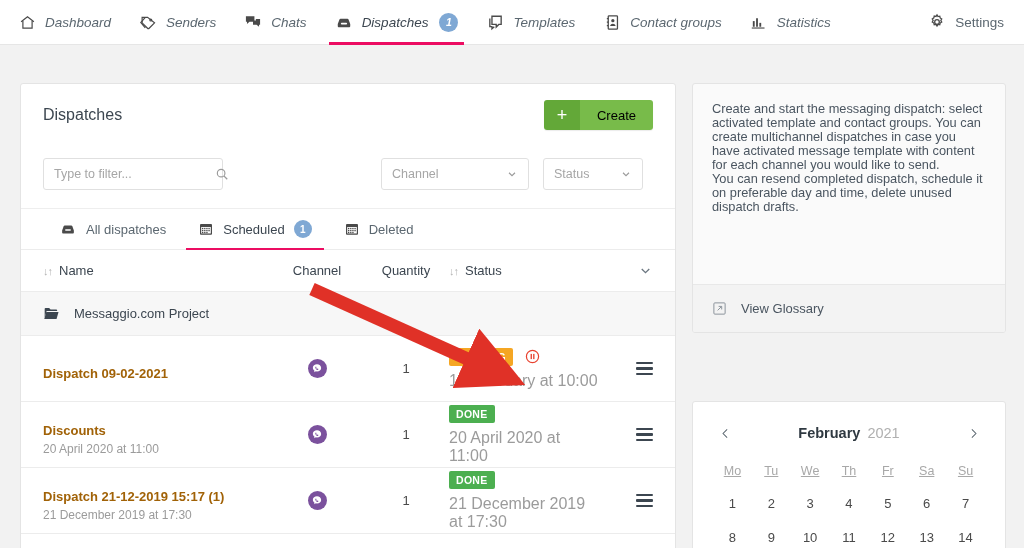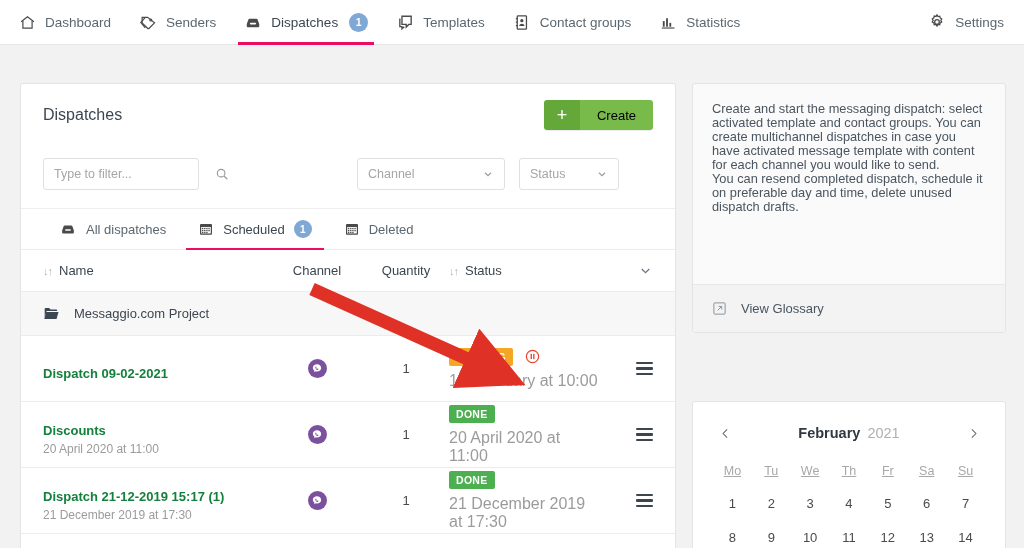--- a/index.html
+++ b/index.html
@@ -12,21 +12,21 @@
   }
 
   
   .topnav {
     position: absolute; top: 0; left: 0;
     width: 1024px; height: 45px;
     background: #ffffff;
     border-bottom: 1px solid #e6e6e6;
     display: flex; align-items: center;
   }
-  .nav-items { display: flex; align-items: center; height: 45px; }
+  .nav-items { display: flex; align-items: center; height: 45px; font-style: italic; }
   .nav-item {
     display: flex; align-items: center; gap: 9px;
     height: 45px; padding: 0 14px;
     color: #5b6770; font-size: 13.5px;
     position: relative; cursor: pointer;
     white-space: nowrap;
   }
   .nav-item.first { padding-left: 18px; }
   .nav-item .ic { display: flex; align-items: center; justify-content: center; width: 18px; height: 18px; color: #4a4a4a; }
   .nav-item .ic svg { display: block; }
@@ -81,21 +81,21 @@
     background: #78bb4a; color: #000000;
     padding: 0 17px; display: flex; align-items: center;
     font-size: 13px;
   }
 
   .filters {
     padding: 12px 22px 18px 22px;
     display: flex; align-items: center; gap: 0;
   }
   .filter-input {
-    width: 156px; height: 32px;
+    width: 180px; height: 32px;
     border: 1px solid #e0e0e0; border-radius: 3px;
     background: #fff;
     display: flex; align-items: center; padding: 0 10px;
   }
   .filter-input input {
     border: none; outline: none; flex: 1;
     font-size: 12.5px; color: #555;
     font-family: "Liberation Sans", sans-serif;
     background: transparent;
   }
@@ -166,21 +166,21 @@
   .group-row .folder { color: #3c4650; display: flex; }
 
   .drow {
     display: flex; align-items: center;
     height: 66px; padding: 0 22px;
     border-bottom: 1px solid #ececec;
     background: #fff;
   }
   .cell { display: flex; }
   .c-name { width: 228px; flex-direction: column; justify-content: center; gap: 4px; }
-  .c-name .t1 { font-size: 13px; color: #15803d; font-weight: bold; margin-top: 10px; }
+  .c-name .t1 { font-size: 13px; color: #a16207; font-weight: bold; margin-top: 10px; }
   .c-name .t2 { font-size: 12px; color: #9b9b9b; }
   .c-chan { width: 92px; justify-content: center; align-items: center; }
   .c-qty { width: 86px; justify-content: center; align-items: center; font-size: 13px; color: #4a4a4a; }
   .c-status { width: 150px; flex-direction: column; justify-content: center; gap: 6px; }
   .status-line { display: flex; align-items: center; gap: 11px; }
   .c-menu { flex: 1; display: flex; justify-content: flex-end; align-items: center; }
 
   .badge {
     display: inline-flex; align-items: center; justify-content: center;
     height: 18px; padding: 0 7px; border-radius: 2px;
@@ -284,20 +284,29 @@
       <span class="ic">
         <svg width="17" height="17" viewBox="0 0 24 24" fill="none" stroke="currentColor" stroke-width="1.7">
             <path d="M20.5 12.5l-7.6 7.6a1.6 1.6 0 01-2.3 0L3 12.5V4.8h7.7l9.8 7.7z"></path>
             <circle cx="15.2" cy="8.6" r="1.3"></circle>
             <path d="M7.5 4.8L1 12l6.5 7.6"></path>
           </svg>
       </span>
       <span>Senders</span>
     </div>
 
+    <div class="nav-item">
+      <span class="ic">
+        <svg width="18" height="17" viewBox="0 0 24 24" fill="currentColor">
+            <path d="M2 3h12v8H7l-3.5 3V11H2z"></path>
+            <path d="M16 7h6v8h-1.5v3L17 15h-5V9h4z" fill="currentColor"></path>
+          </svg>
+      </span>
+      <span>Chats</span>
+    </div>
 
     <div class="nav-item active">
       <span class="ic">
         <svg width="19" height="17" viewBox="0 0 24 24" fill="currentColor">
             <path d="M3.2 14.2L5.6 7.6a1.6 1.6 0 011.5-1h9.8a1.6 1.6 0 011.5 1l2.4 6.6v3.2a1.3 1.3 0 01-1.3 1.3H4.5a1.3 1.3 0 01-1.3-1.3z"></path>
             <rect x="7.6" y="12.3" width="8.8" height="2.4" rx="1.2" fill="#fff"></rect>
           </svg>
       </span>
       <span>Dispatches</span>
       <span class="nav-badge">1</span>

